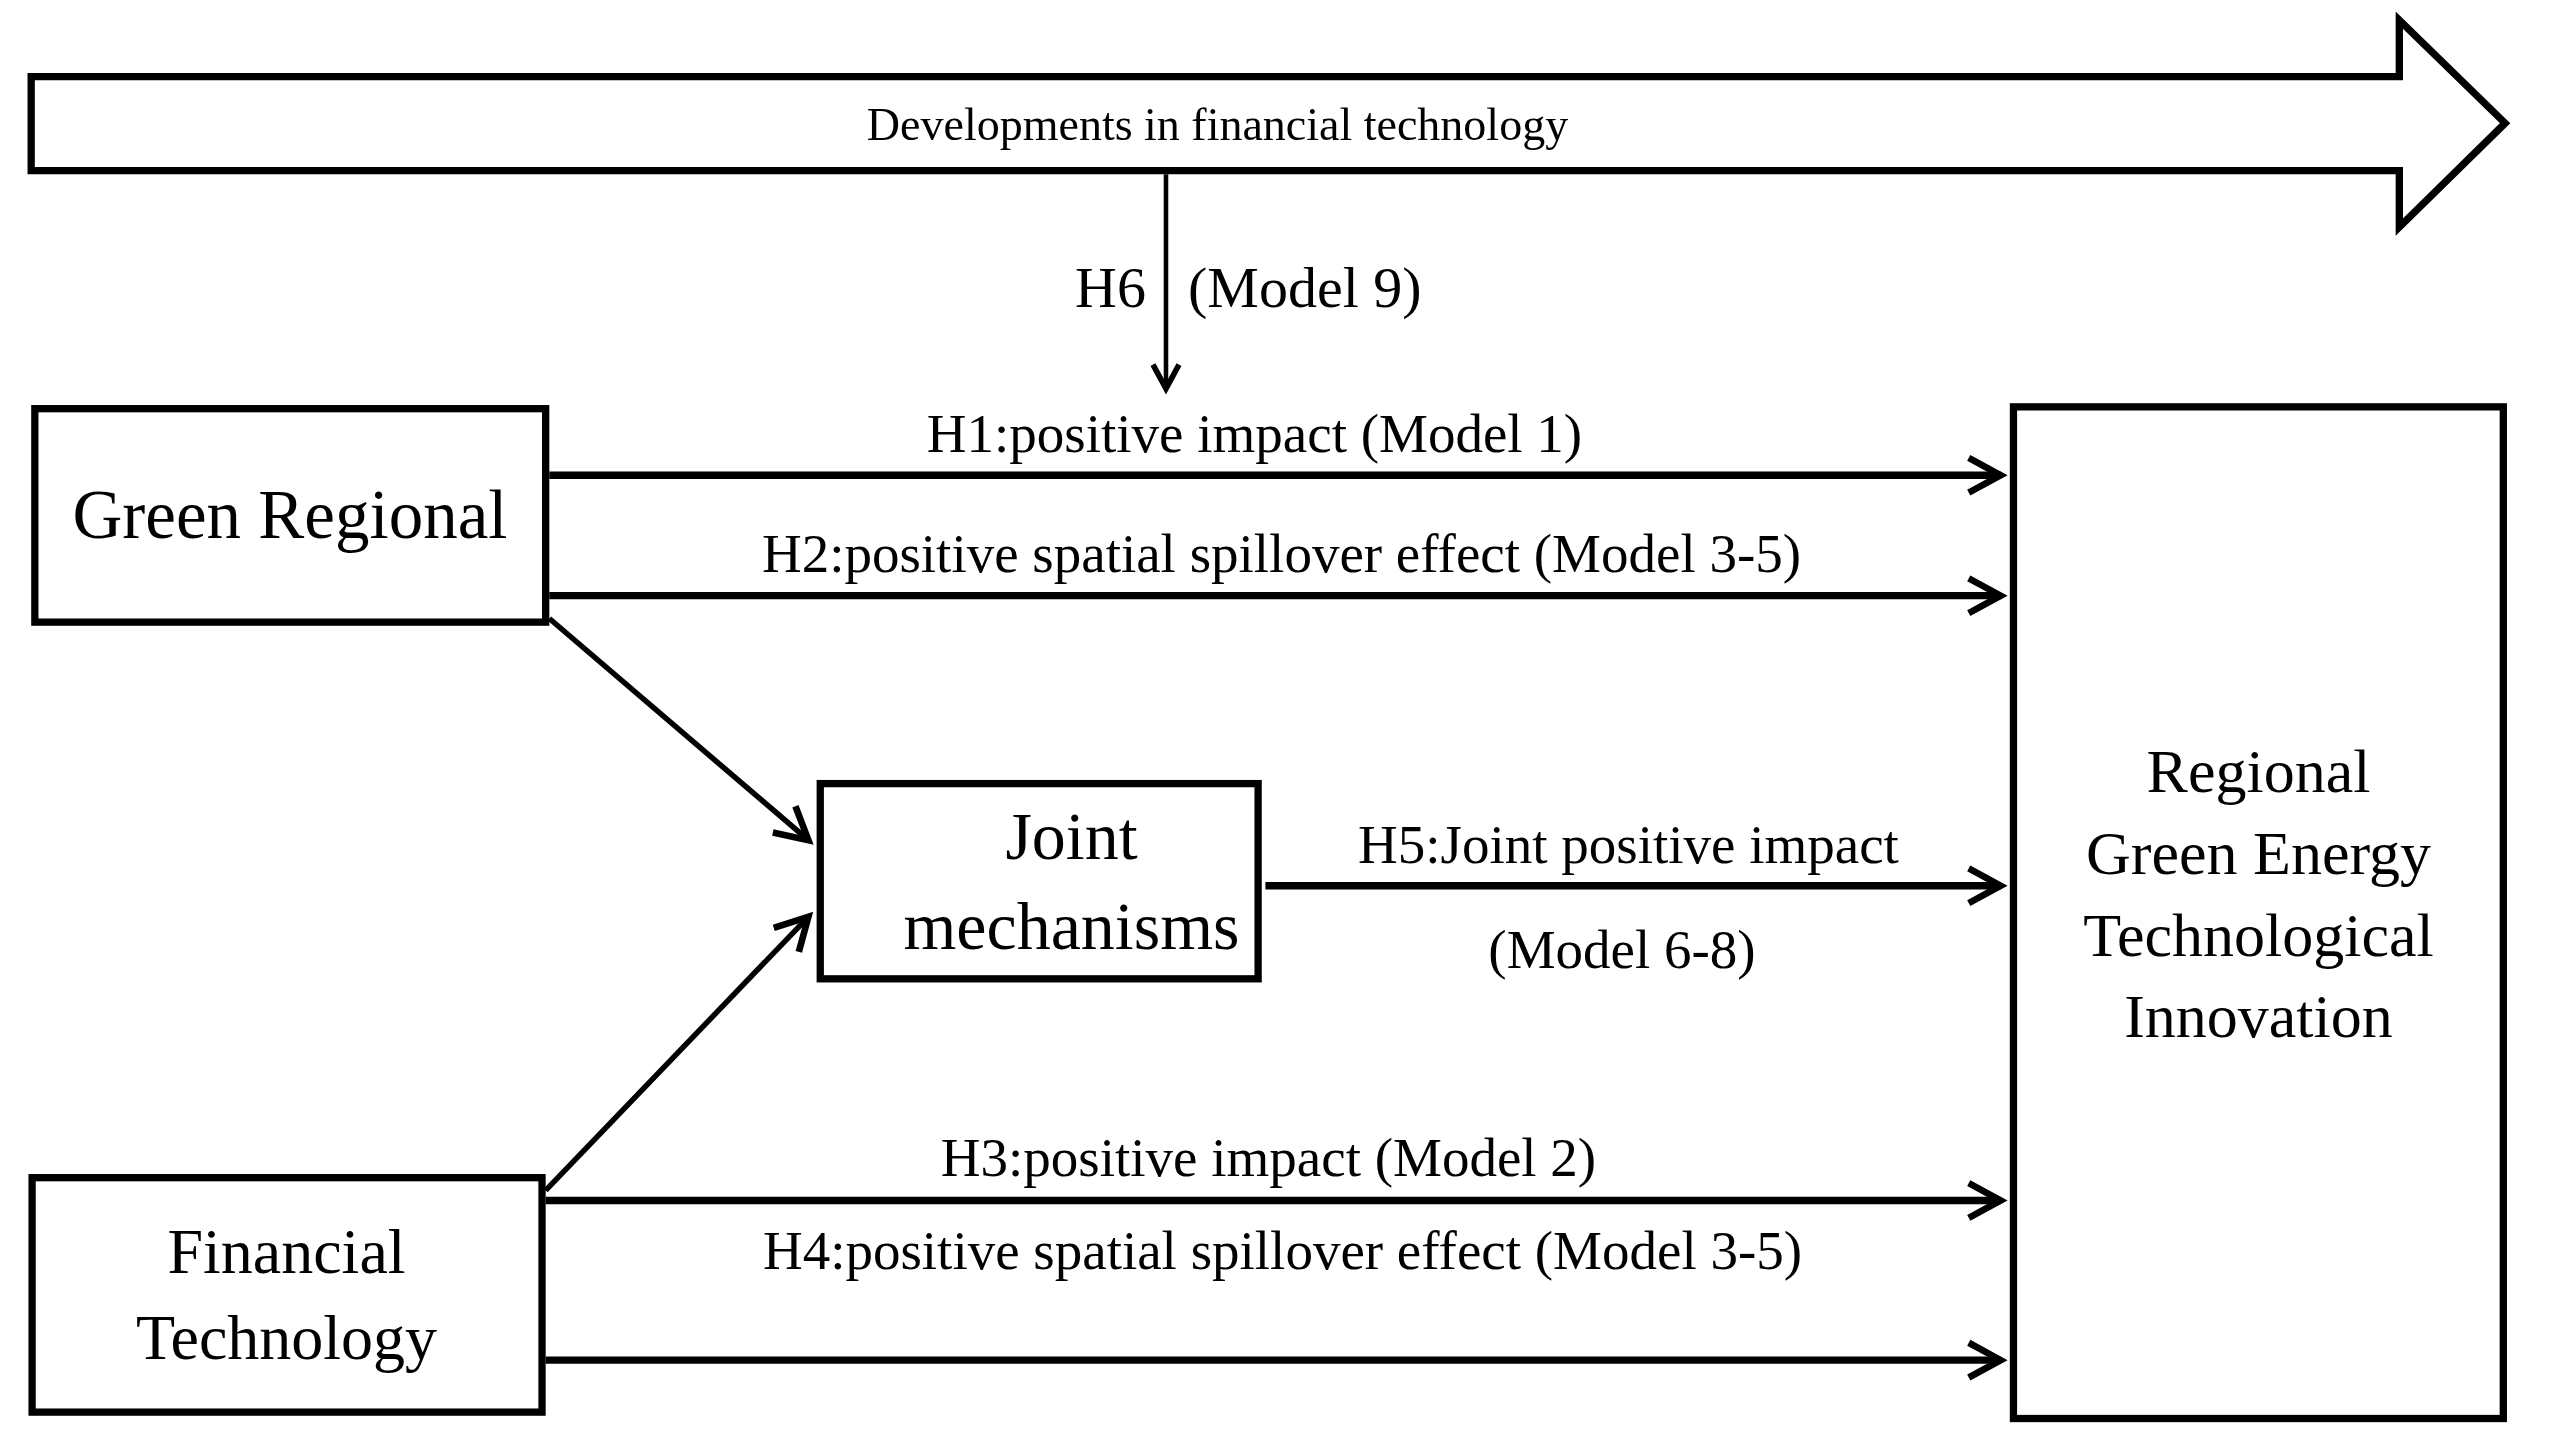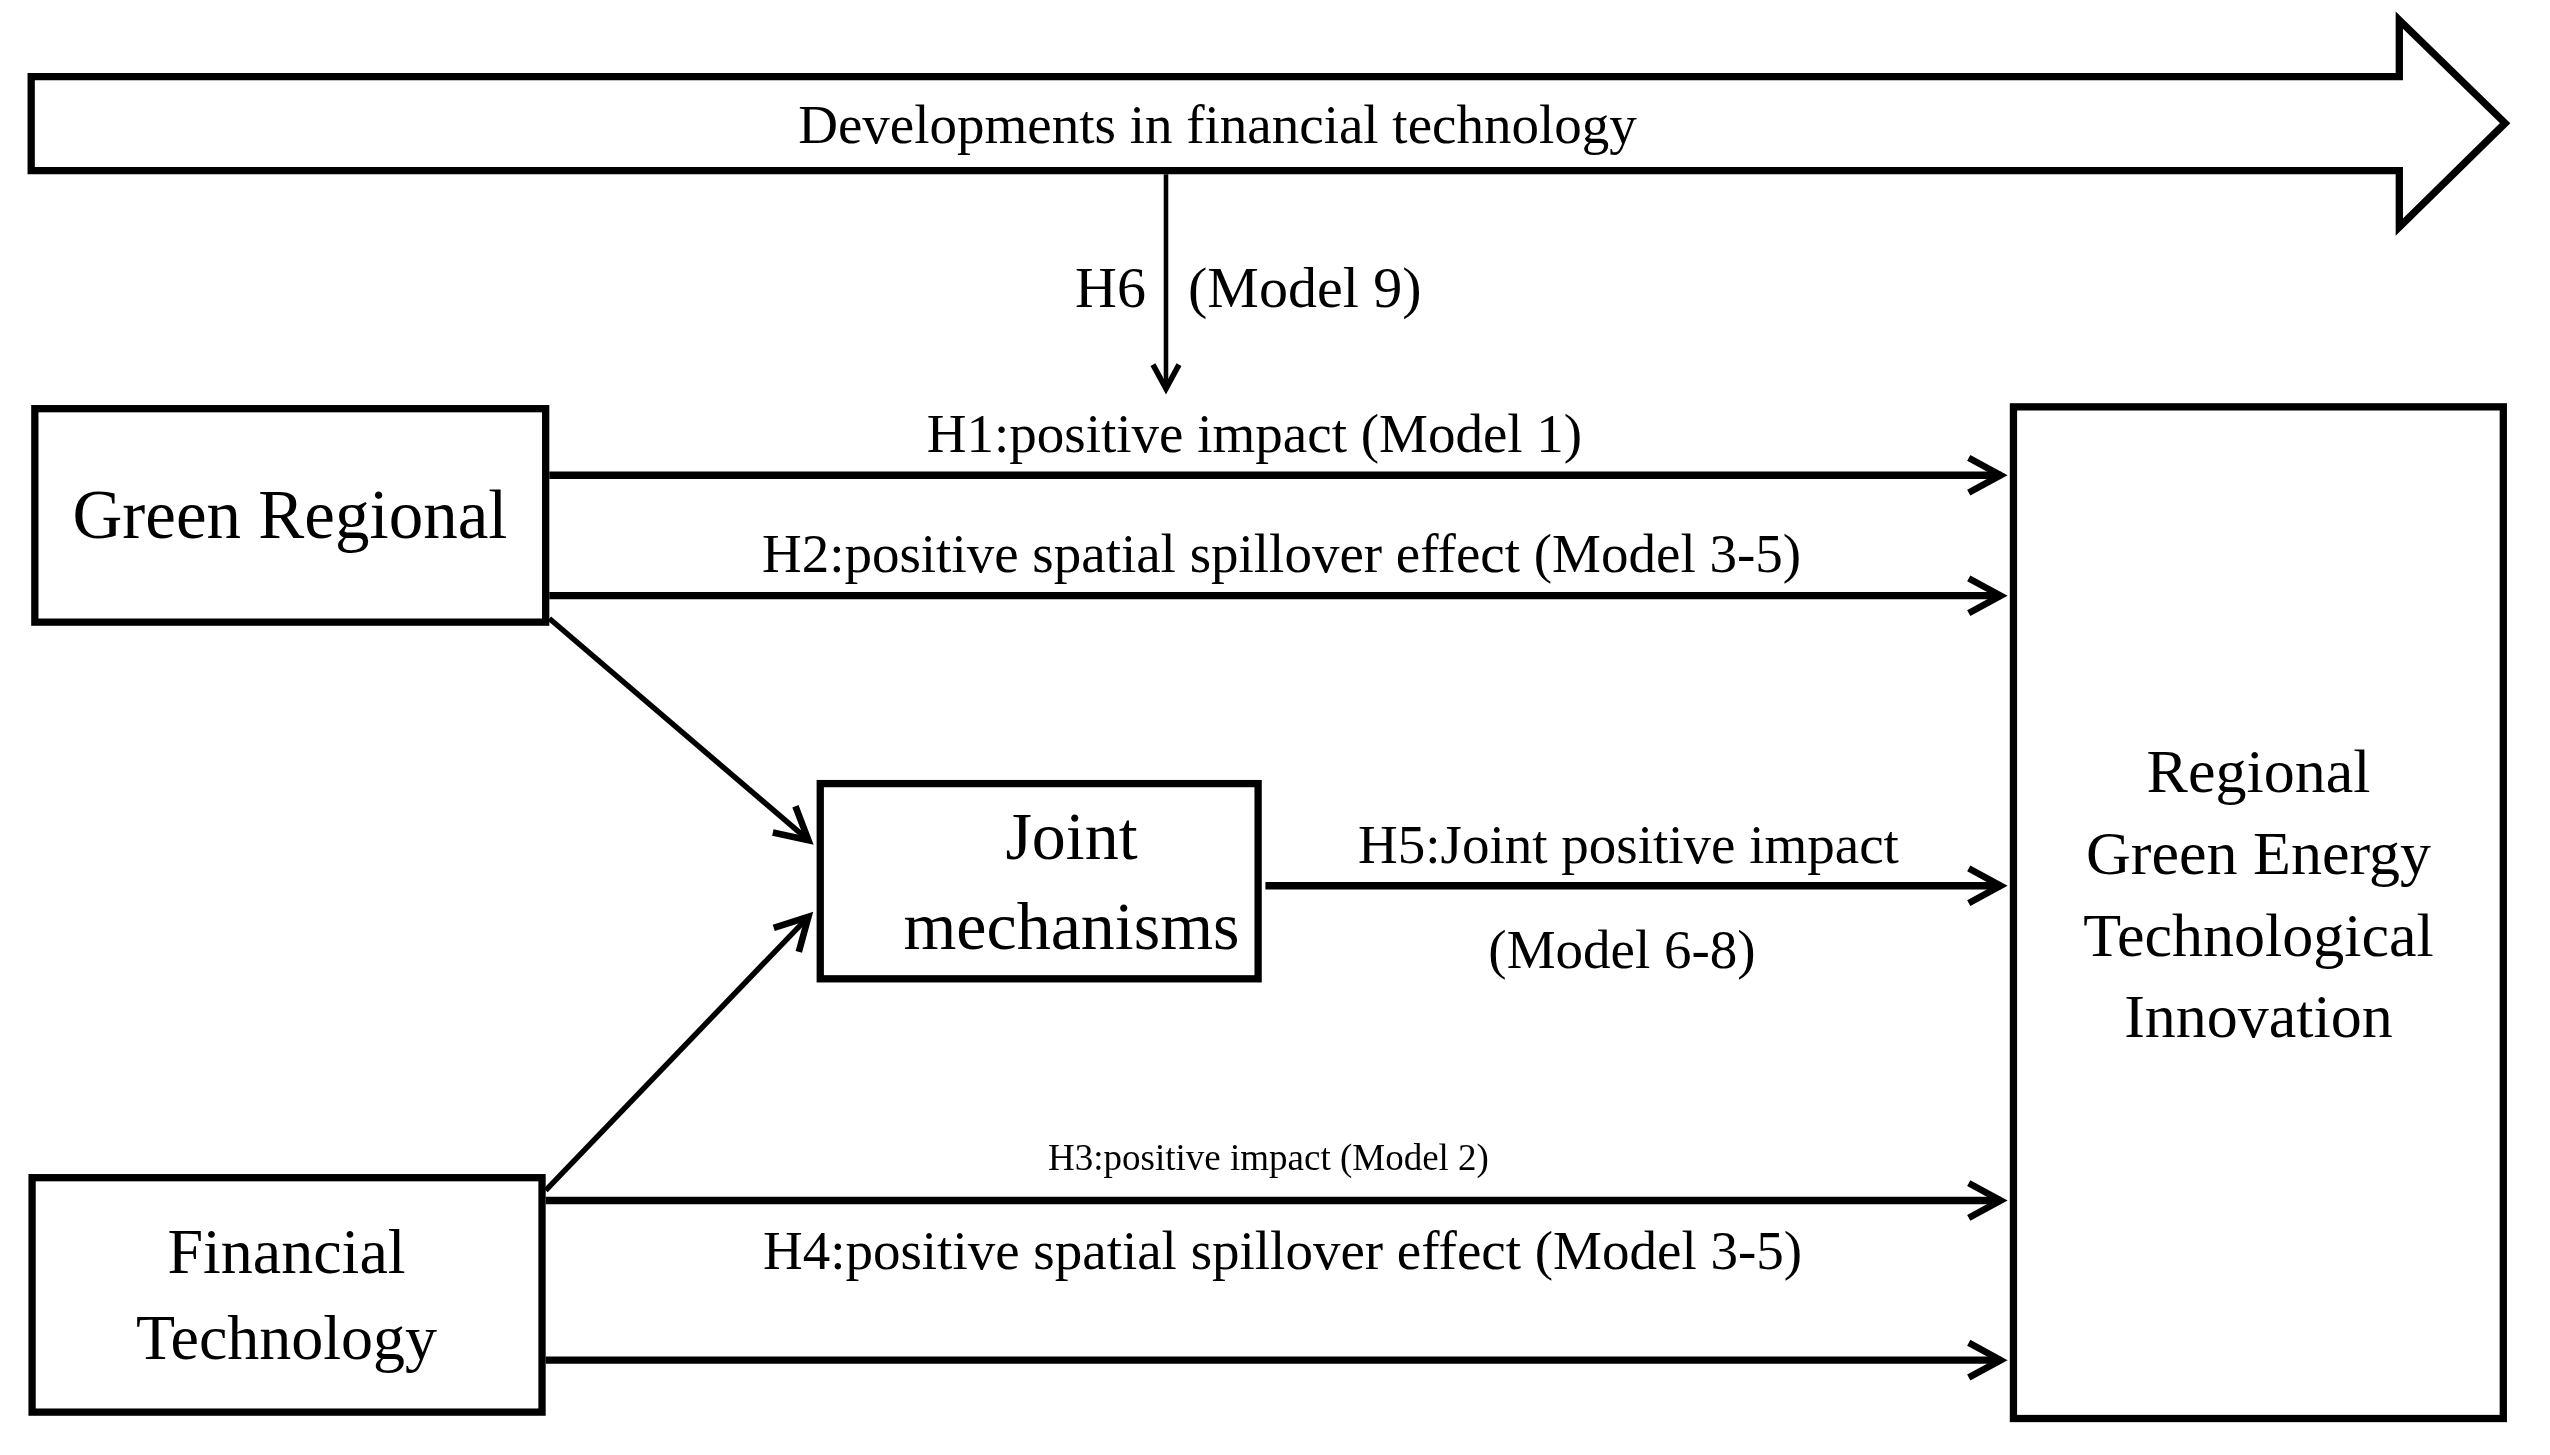--- a/index.html
+++ b/index.html
@@ -29,28 +29,28 @@
     align-items: center;
     justify-content: center;
     text-align: center;
     white-space: nowrap;
     color: #000000;
   }
   .t.col {
     flex-direction: column;
   }
   
-  .banner-label   { left: 36px;   top: 75px;   width: 2363px; height: 99px; font-size: 55px; }
+  .banner-label   { left: 36px;   top: 75px;   width: 2363px; height: 99px; font-size: 46px; }
   
   .h6-hypothesis  { left: 954px; top: 254px;  width: 192px;  height: 66px;  font-size: 58px; justify-content: flex-end; }
   .h6-model       { left: 1188px; top: 254px;  width: 383px;  height: 66px;  font-size: 58px; justify-content: flex-start; }
   
   .h1-label       { left: 716px;  top: 400px;  width: 1077px; height: 66px;  font-size: 55px; }
   .h2-label       { left: 643px;  top: 520px;  width: 1277px; height: 66px;  font-size: 55px; }
-  .h3-label       { left: 730px;  top: 1124px; width: 1077px; height: 66px;  font-size: 37px; }
+  .h3-label       { left: 730px;  top: 1124px; width: 1077px; height: 66px;  font-size: 55px; }
   .h4-label       { left: 644px;  top: 1217px; width: 1277px; height: 66px;  font-size: 55px; }
   .h5-label-1     { left: 1291px; top: 811px;  width: 675px;  height: 66px;  font-size: 55px; }
   .h5-label-2     { left: 1298px; top: 916px; width: 648px;  height: 66px;  font-size: 55px; }
   
   .gf-label       { left: 31px;   top: 405px;  width: 518px;  height: 221px; font-size: 69px; }
   .ft-label       { left: 28px;   top: 1174px; width: 517px;  height: 242px; font-size: 64px; }
   .ft-label div   { line-height: 1.35; }
   .joint-label    { left: 817px;  top: 780px;  width: 445px;  height: 203px; font-size: 68px; padding-left: 32px; }
   .joint-label div{ line-height: 1.32; }
   .regional-label { left: 2010px; top: 403px;  width: 497px;  height: 1019px; font-size: 62px; transform: translateY(-18px); }

